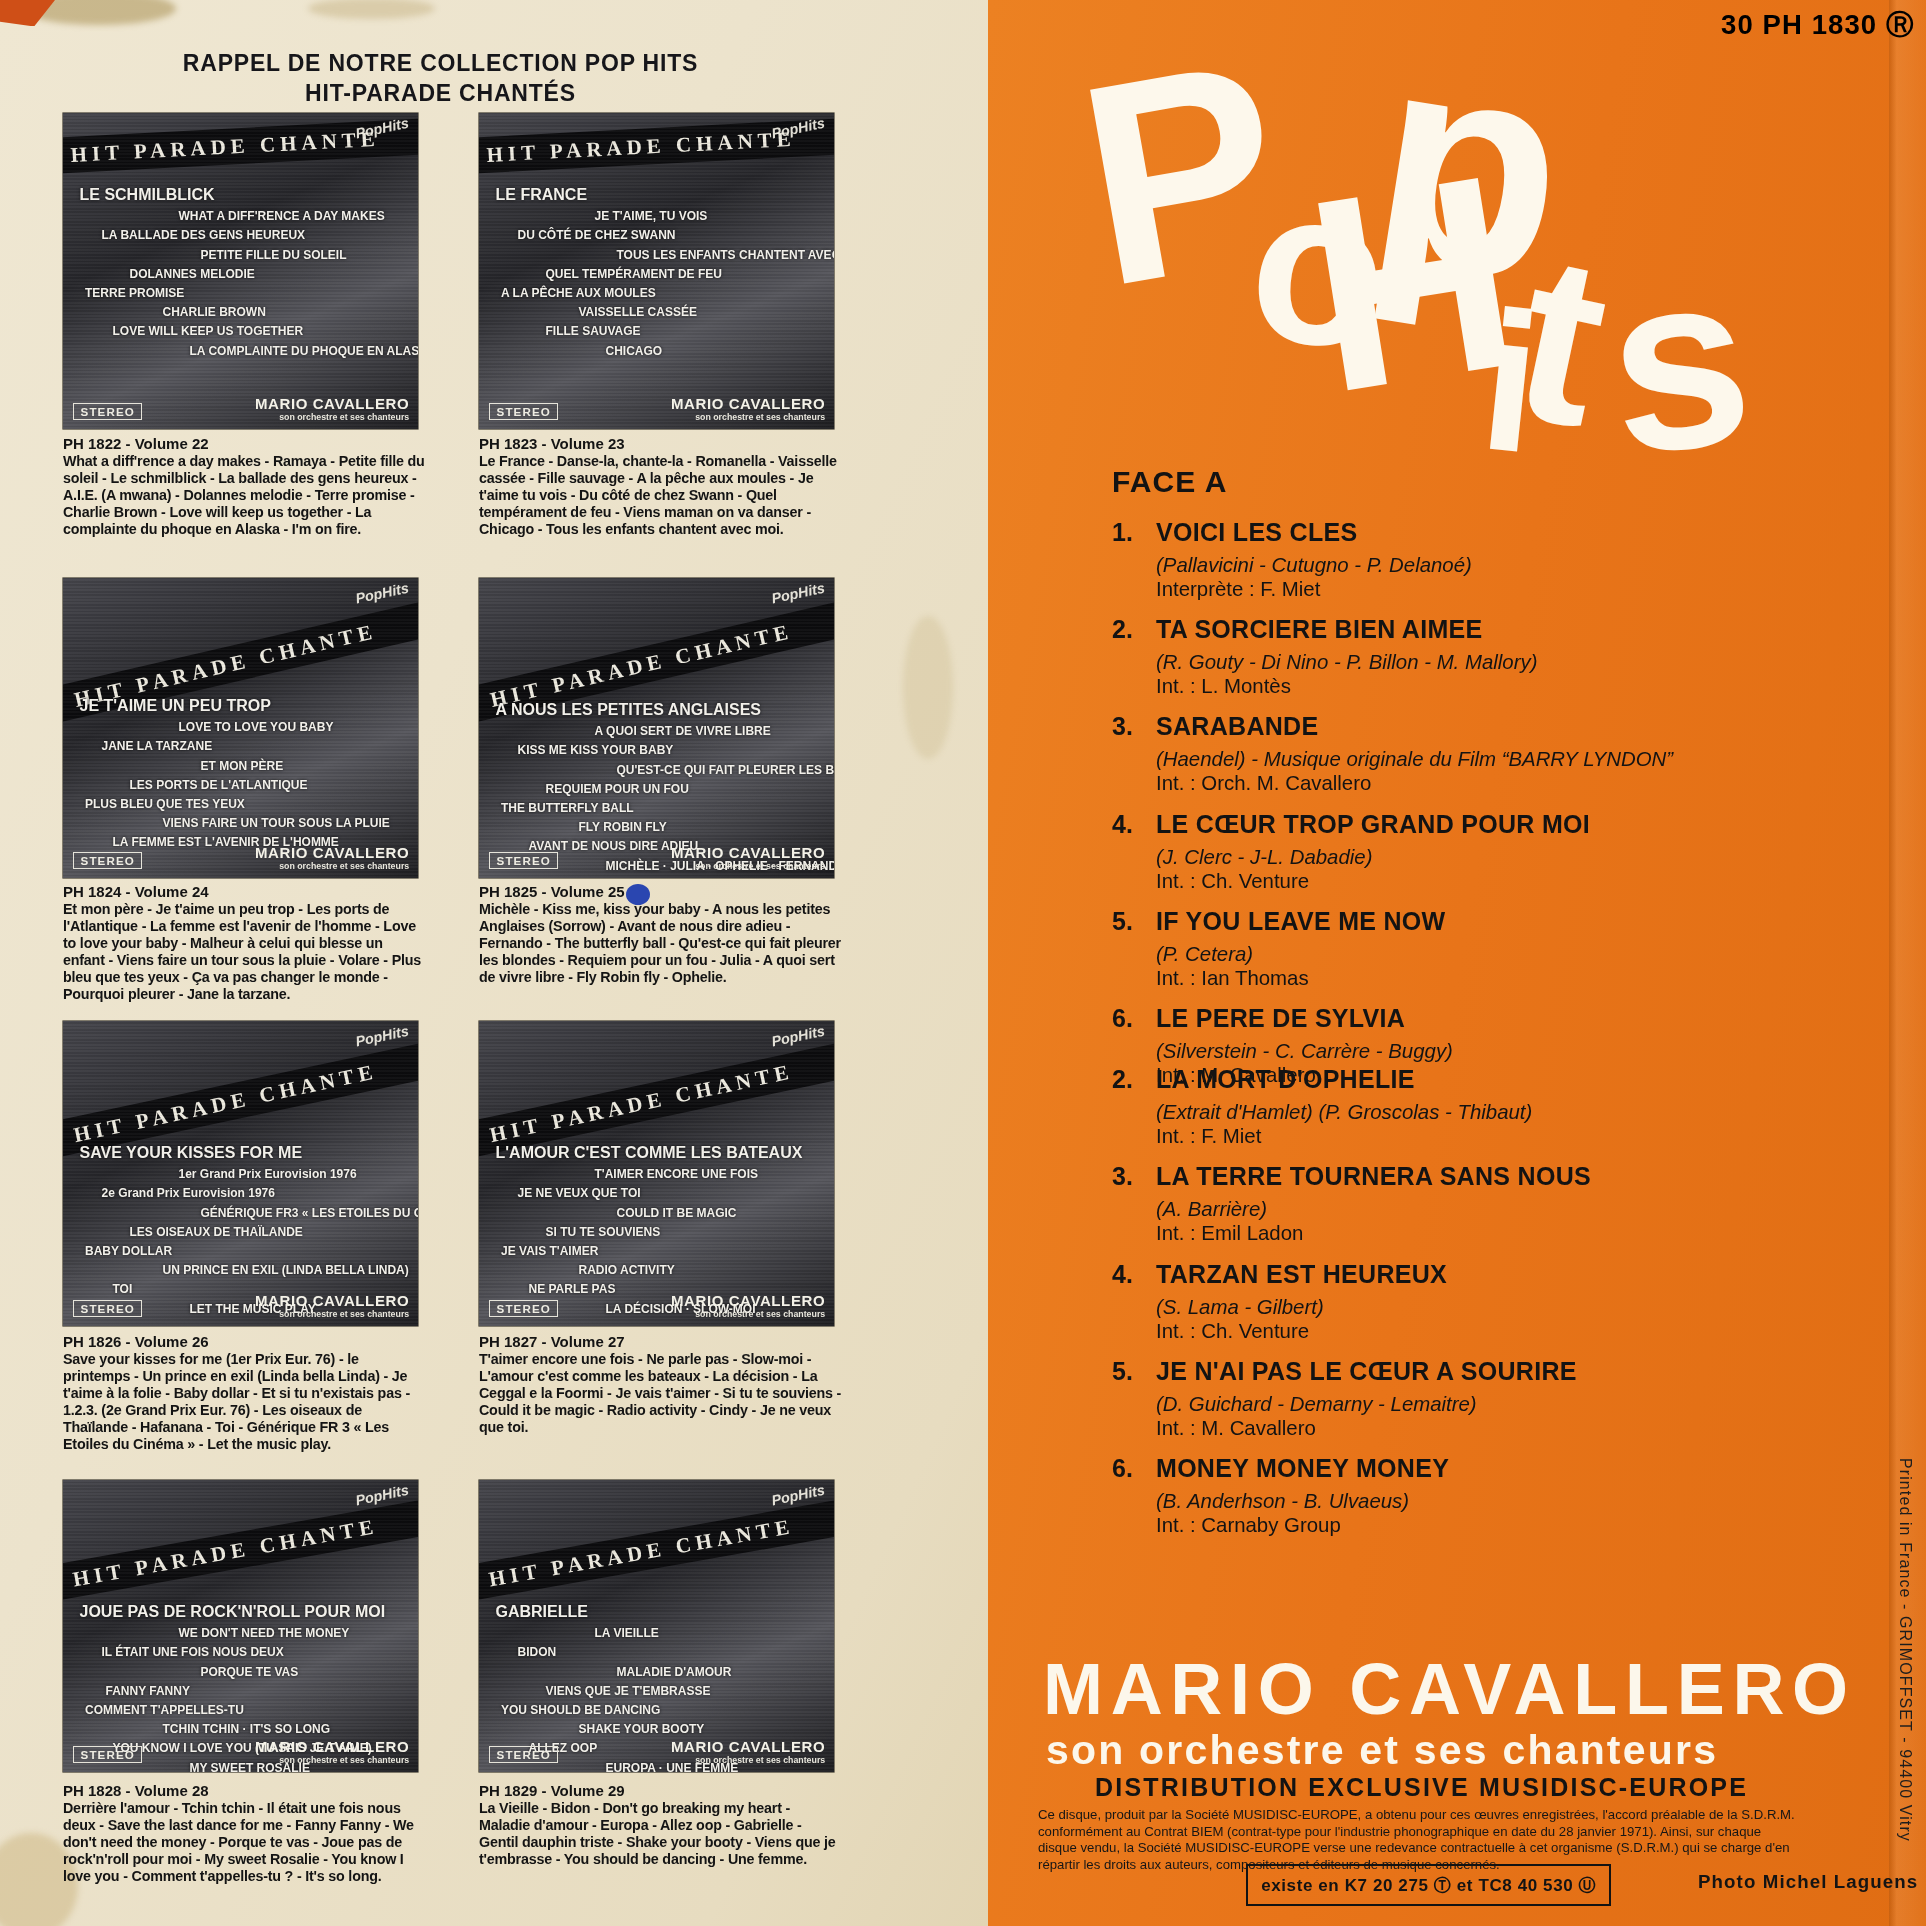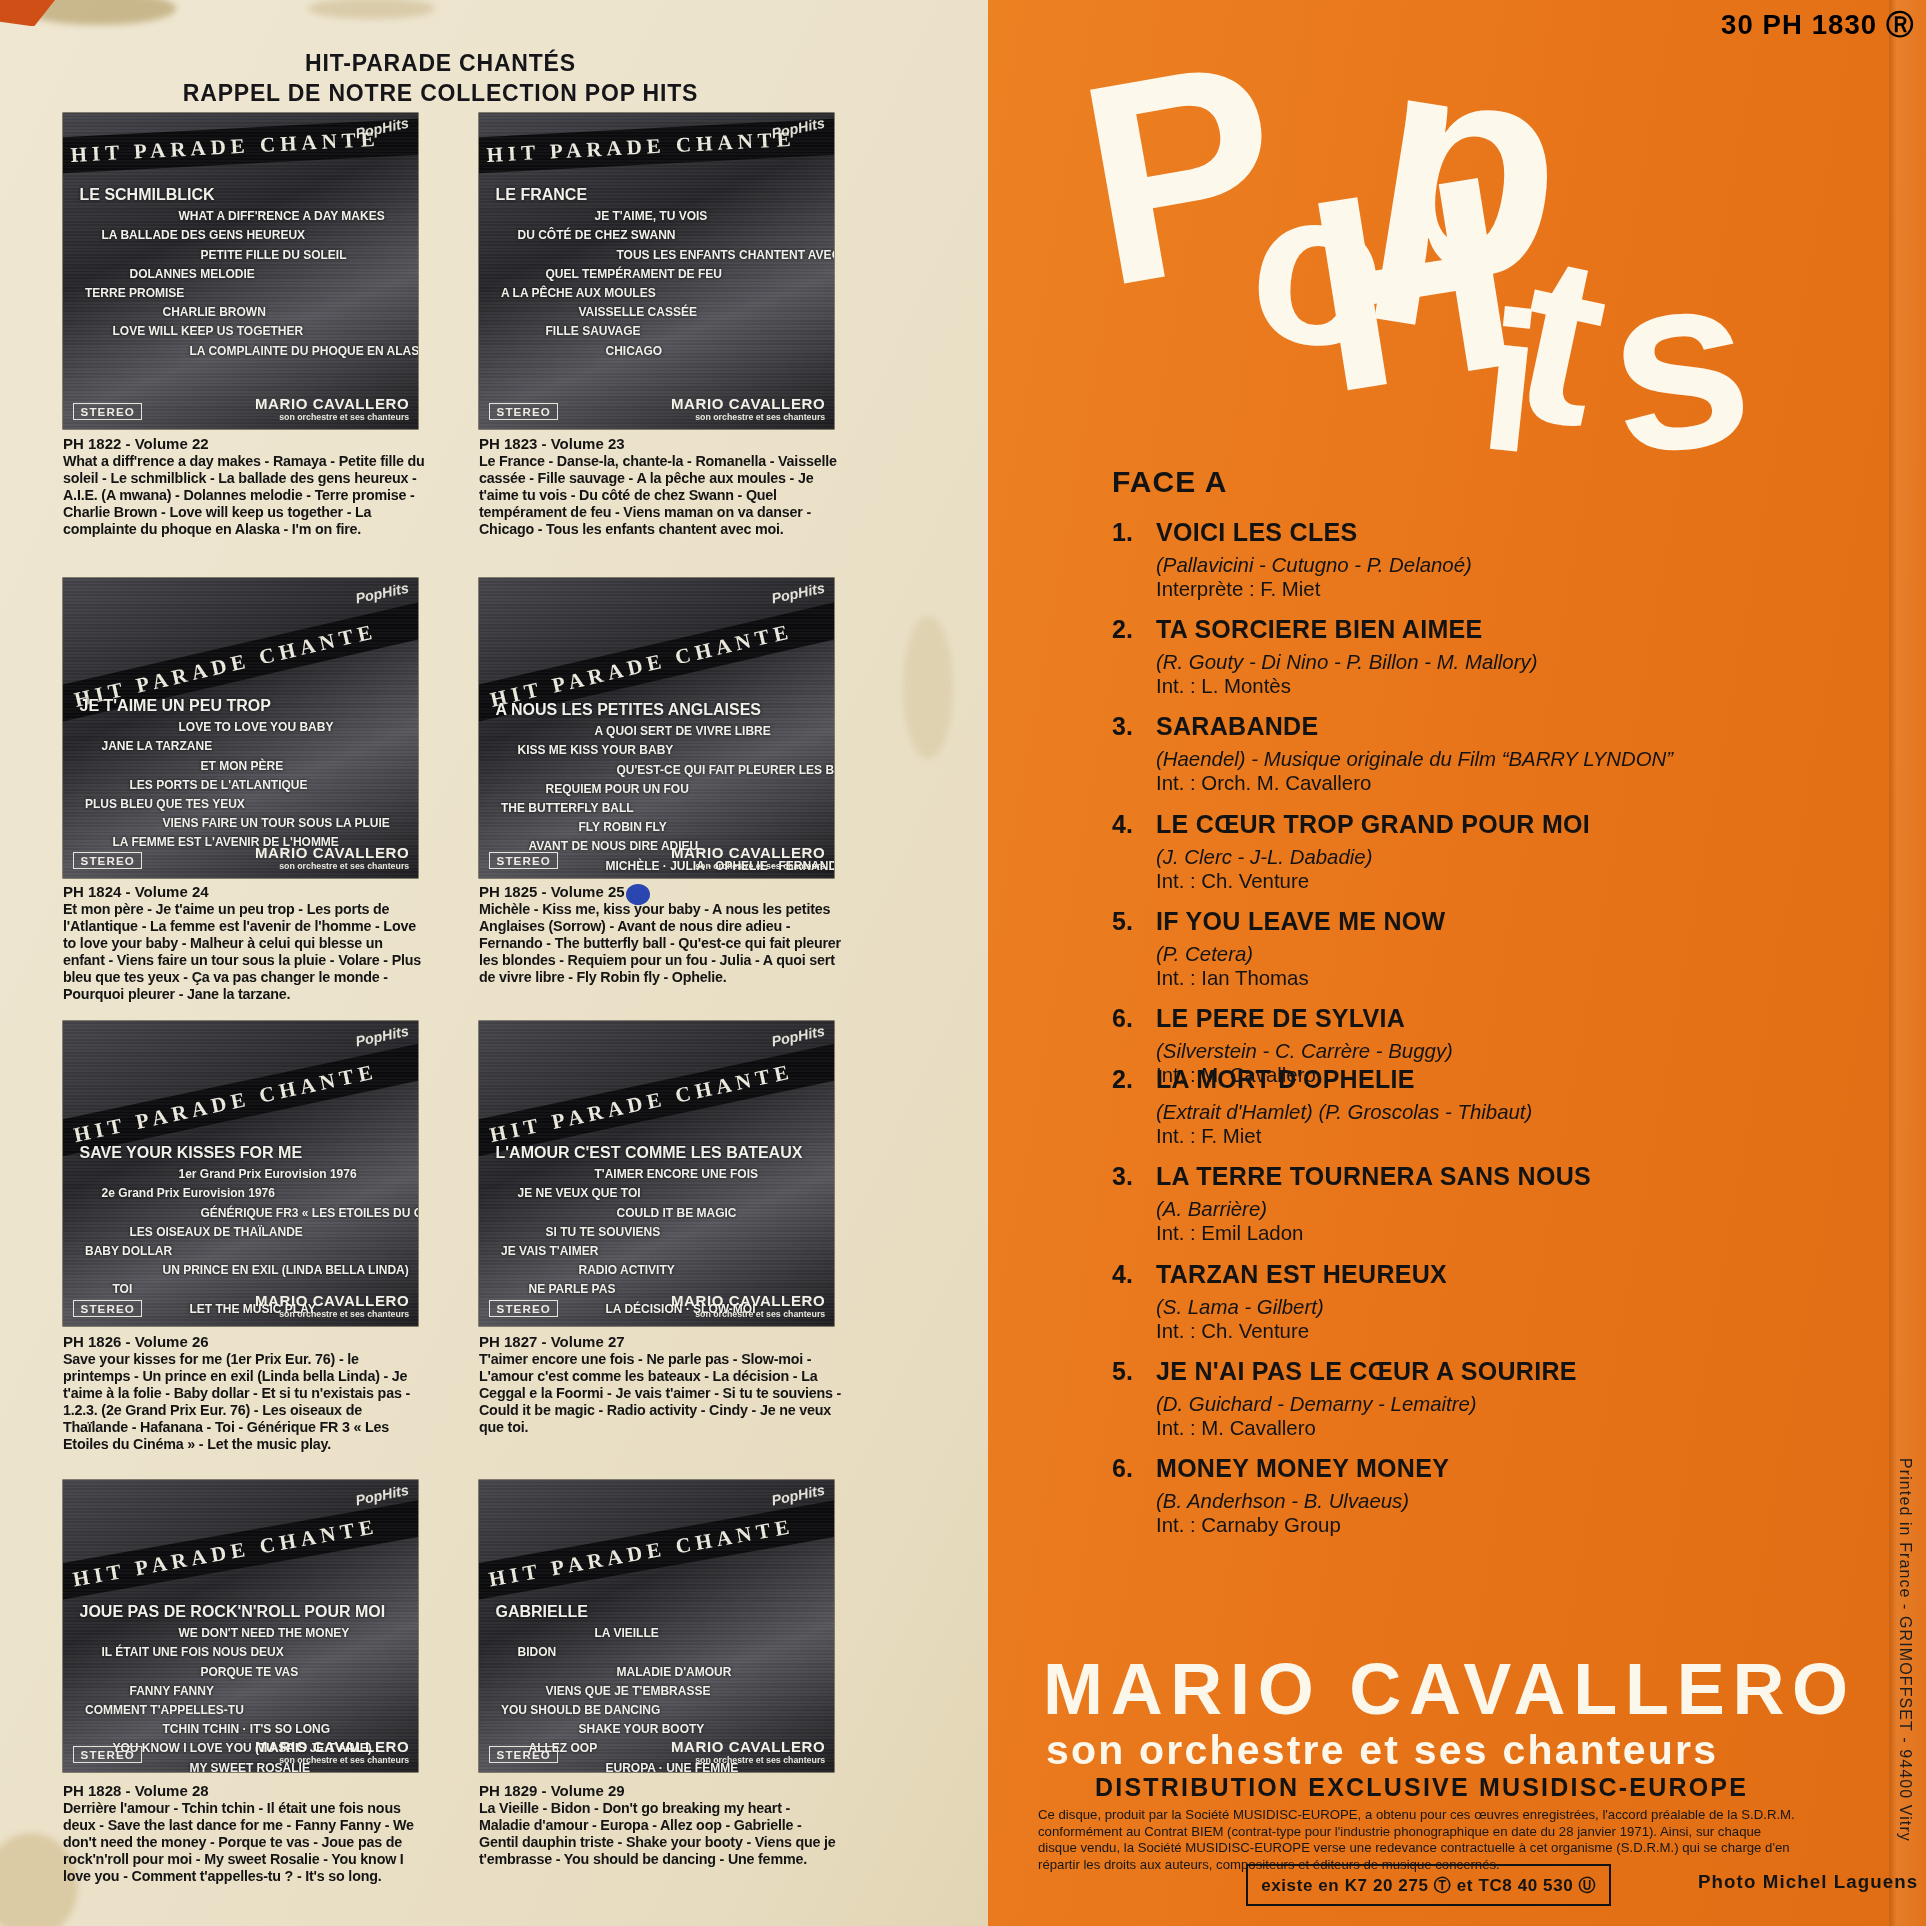--- a/index.html
+++ b/index.html
@@ -89,22 +89,22 @@
 <div class="left-panel">
   <div class="stain stain1"></div>
   <div class="stain stain2"></div>
   <div class="stain stain3"></div>
   <div class="stain stain4"></div>
   <div class="stain stain5"></div>
 </div>
 <div class="corner-wedge"></div>
 
 <div class="collection-header">
+  <div>RAPPEL DE NOTRE COLLECTION POP HITS</div>
   <div>HIT-PARADE CHANTÉS</div>
-  <div>RAPPEL DE NOTRE COLLECTION POP HITS</div>
 </div>
 
 <div id="albums-grid">
     <div class="cover" style="left: 63px; top: 113px; height: 316px;">
       <div class="banner" style="top: 15.4px; transform: rotate(-3deg);">HIT PARADE CHANTE</div>
       <div class="minilogo">PopHits</div>
       <div class="clines" style="top: 74px;">
         <div class="cline" style="margin-left: 0px; font-size: 16px; line-height: 16px;">LE SCHMILBLICK</div>
         <div class="cline" style="margin-left: 99px;">WHAT A DIFF'RENCE A DAY MAKES</div>
         <div class="cline" style="margin-left: 22px;">LA BALLADE DES GENS HEUREUX</div>
@@ -245,21 +245,21 @@
       <div class="tracks-text">T'aimer encore une fois - Ne parle pas - Slow-moi - L'amour c'est comme les bateaux - La décision - La Ceggal e la Foormi - Je vais t'aimer - Si tu te souviens - Could it be magic - Radio activity - Cindy - Je ne veux que toi.</div>
     </div>
     <div class="cover" style="left: 63px; top: 1480px; height: 292px;">
       <div class="banner" style="top: 52px; transform: rotate(-10deg);">HIT PARADE CHANTE</div>
       <div class="minilogo">PopHits</div>
       <div class="clines" style="top: 124px;">
         <div class="cline" style="margin-left: 0px; font-size: 16px; line-height: 16px;">JOUE PAS DE ROCK'N'ROLL POUR MOI</div>
         <div class="cline" style="margin-left: 99px;">WE DON'T NEED THE MONEY</div>
         <div class="cline" style="margin-left: 22px;">IL ÉTAIT UNE FOIS NOUS DEUX</div>
         <div class="cline" style="margin-left: 121px;">PORQUE TE VAS</div>
-        <div class="cline" style="margin-left: 50px;">FANNY FANNY</div>
+        <div class="cline" style="margin-left: 26px;">FANNY FANNY</div>
         <div class="cline" style="margin-left: 5.5px;">COMMENT T'APPELLES-TU</div>
         <div class="cline" style="margin-left: 83px;">TCHIN TCHIN  ·  IT'S SO LONG</div>
         <div class="cline" style="margin-left: 33px;">YOU KNOW I LOVE YOU (TU SAIS JE T'AIME)</div>
         <div class="cline" style="margin-left: 110px;">MY SWEET ROSALIE</div>
       </div>
       <div class="stereo">STEREO</div>
       <div class="cartist">
         <div class="cartist-name">MARIO CAVALLERO</div>
         <div class="cartist-sub">son orchestre et ses chanteurs</div>
       </div>

